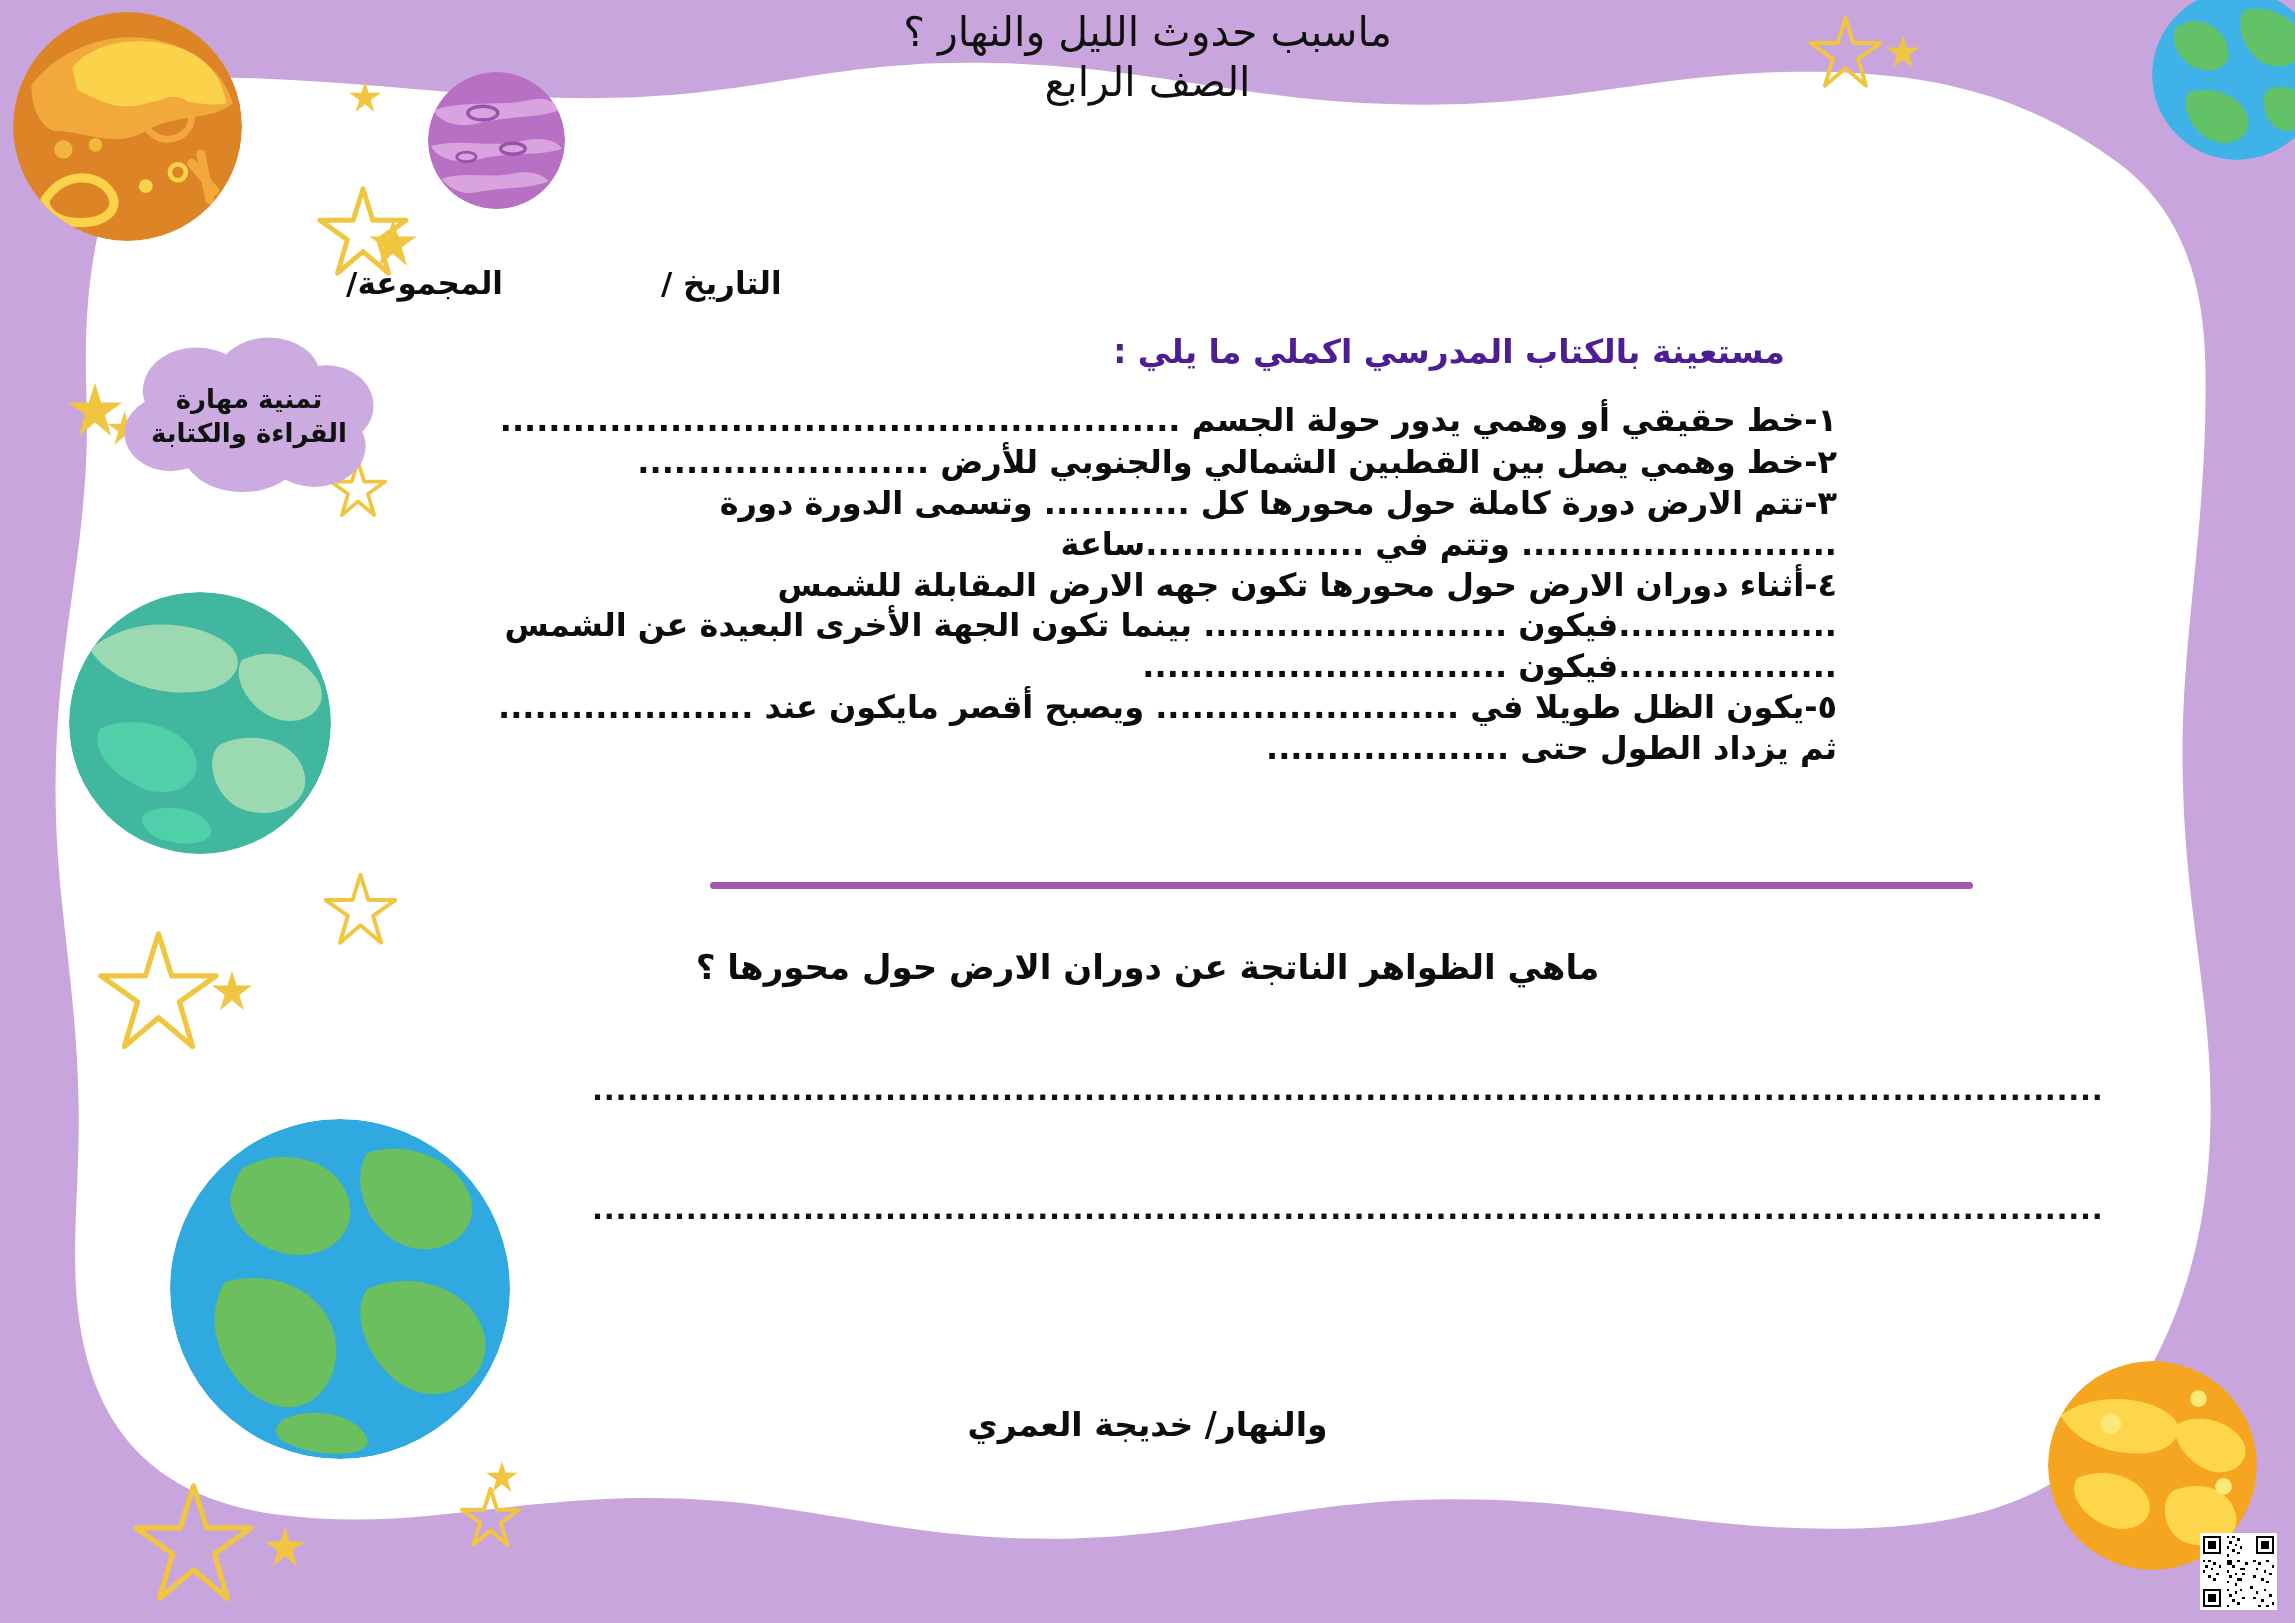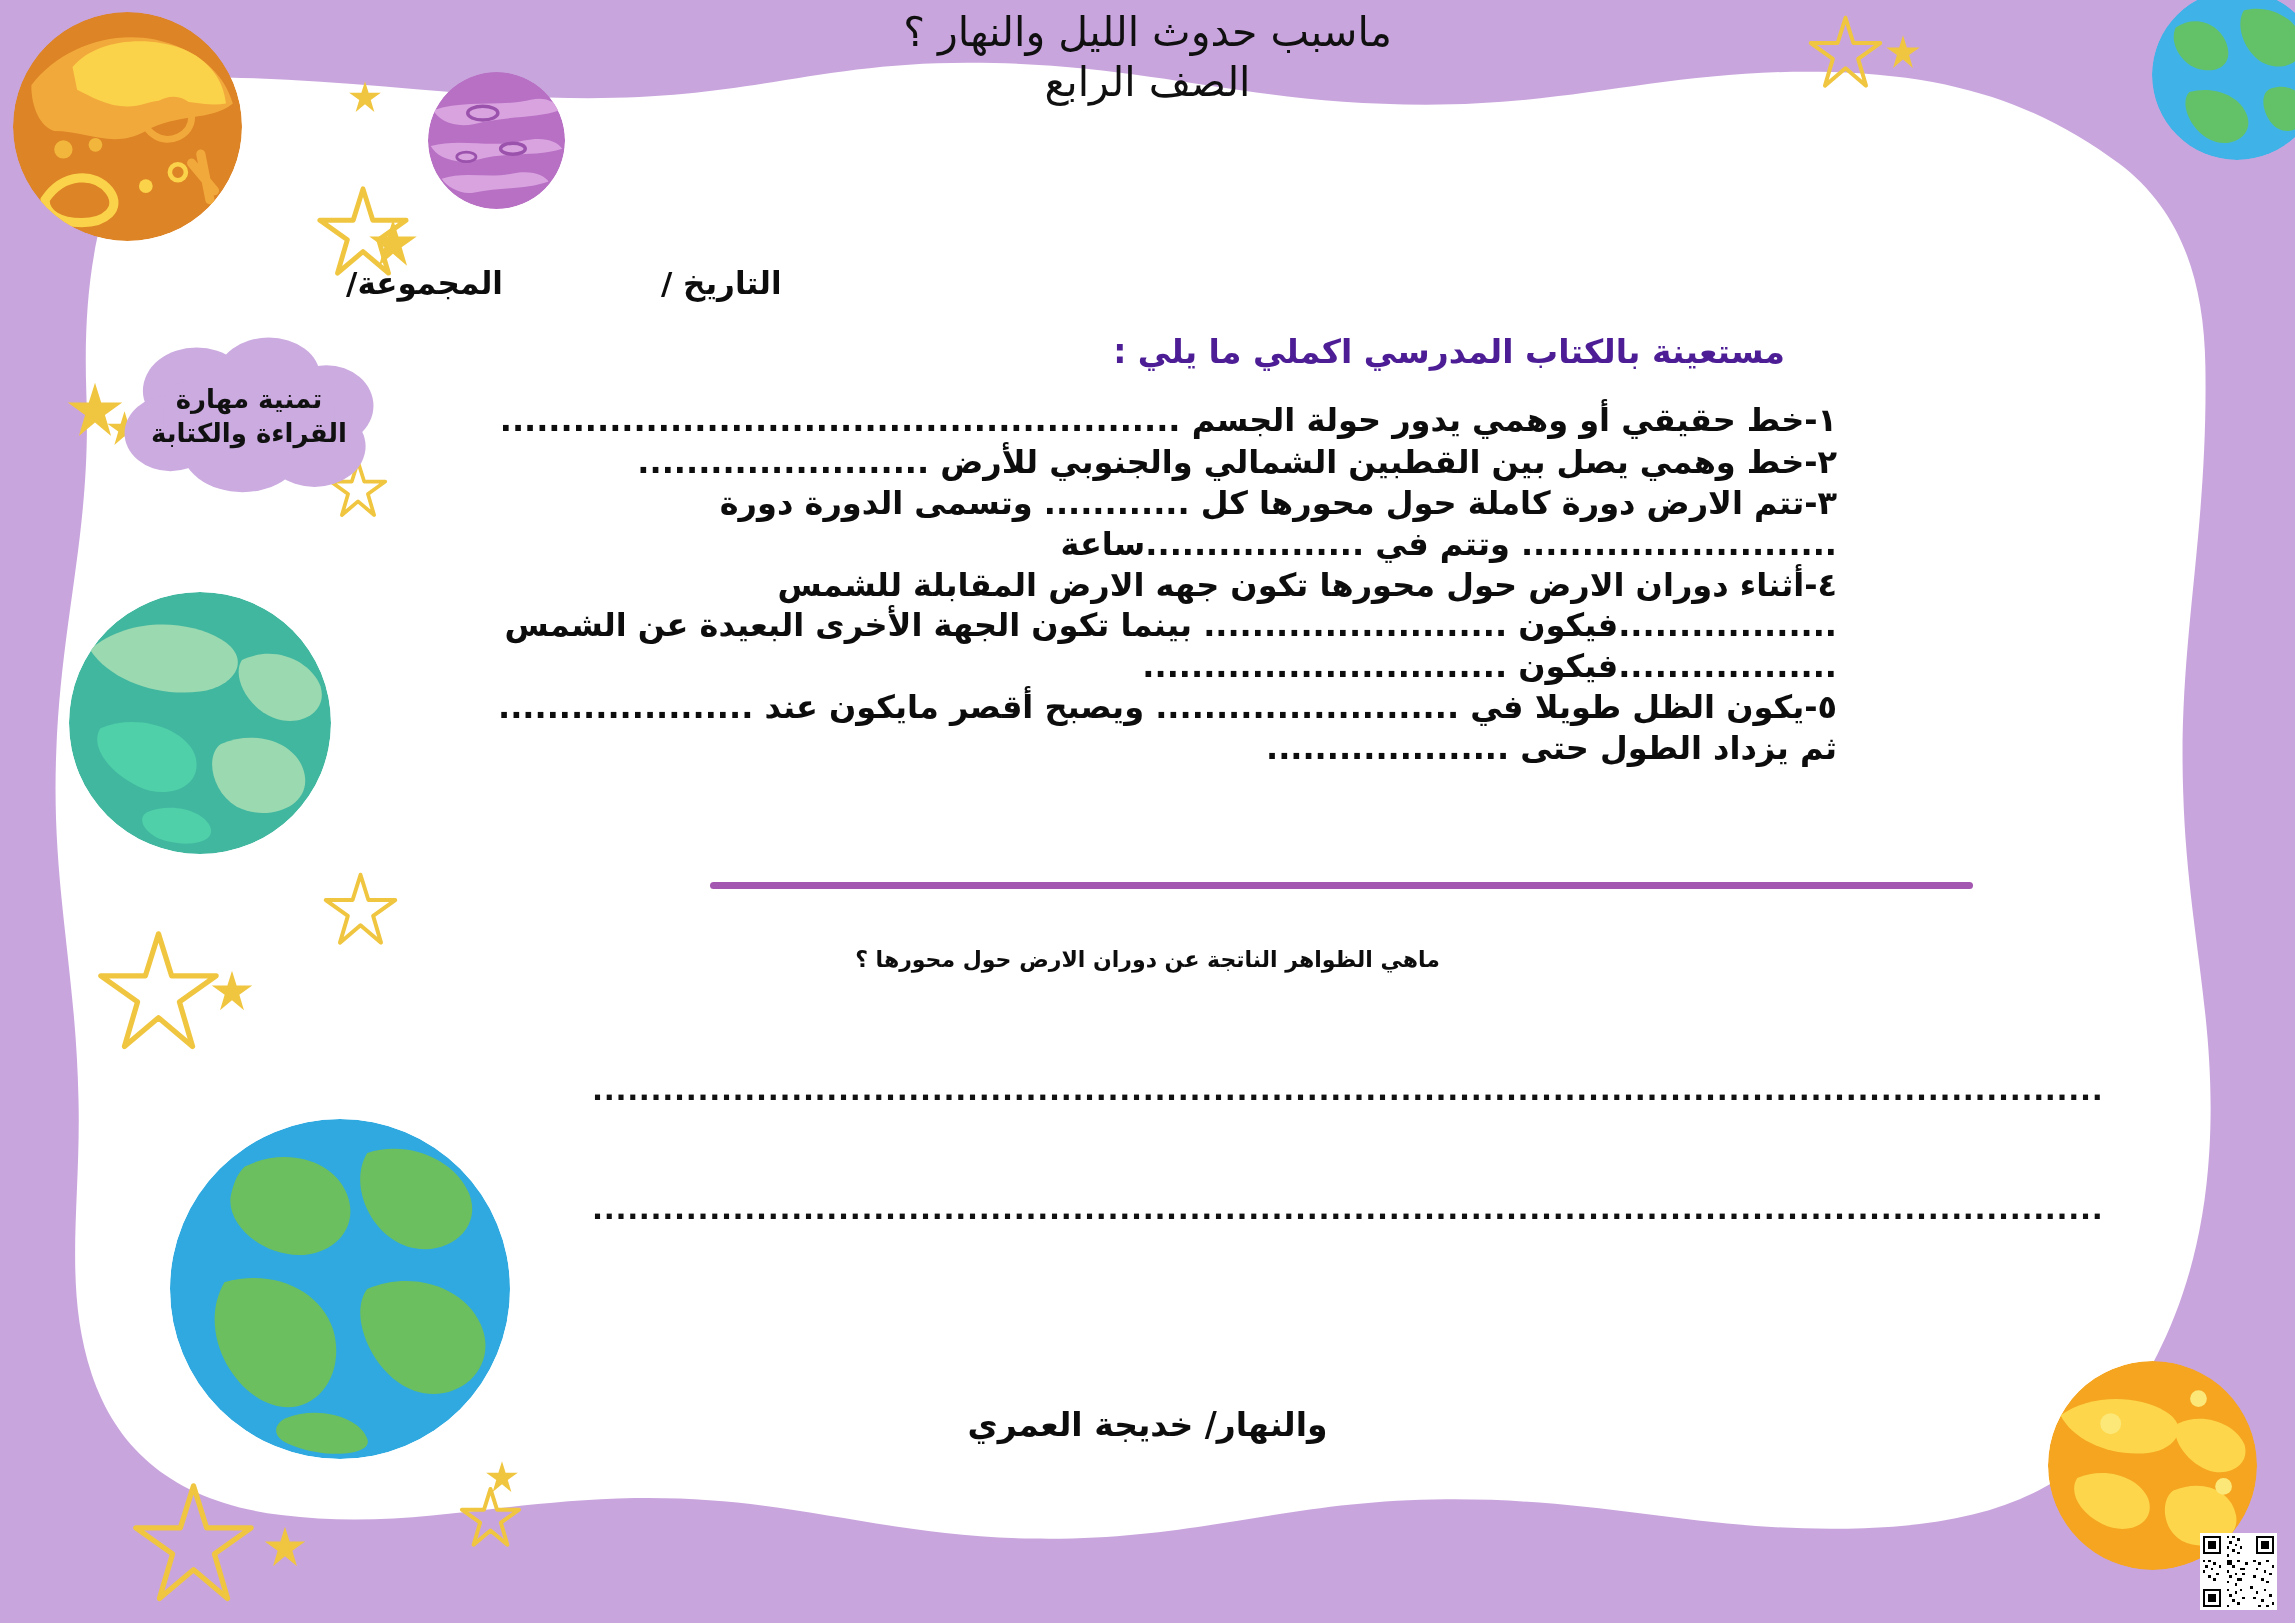--- a/index.html
+++ b/index.html
@@ -121,21 +121,21 @@
     background: #a457b0;
     border-radius: 3.9px;
   }
 
   .question {
     position: absolute;
     top: 947px;
     left: 0;
     width: 2295px;
     text-align: center;
-    font-size: 22px;
+    font-size: 34px;
     font-weight: bold;
     color: #0d0d0d;
   }
 
   .answer-line {
     position: absolute;
     left: 592px;
     width: 1511px;
     font-size: 29px;
     font-weight: bold;

